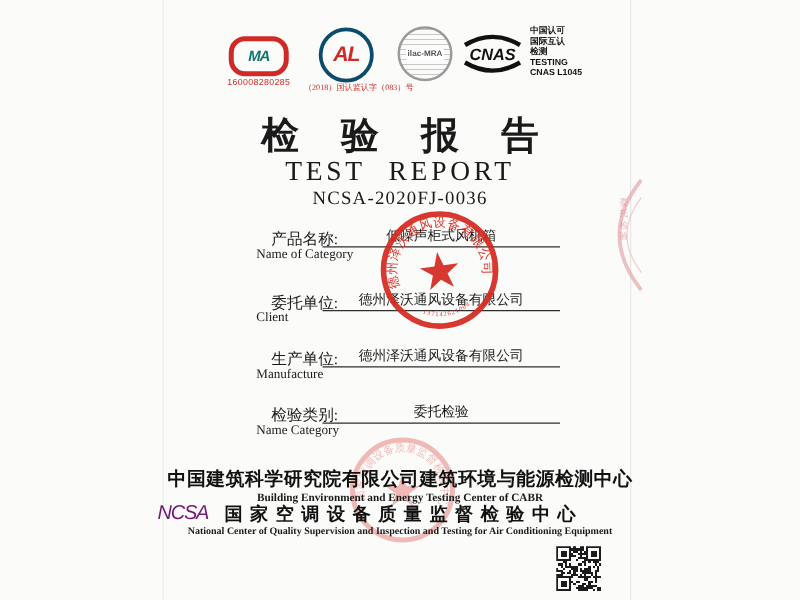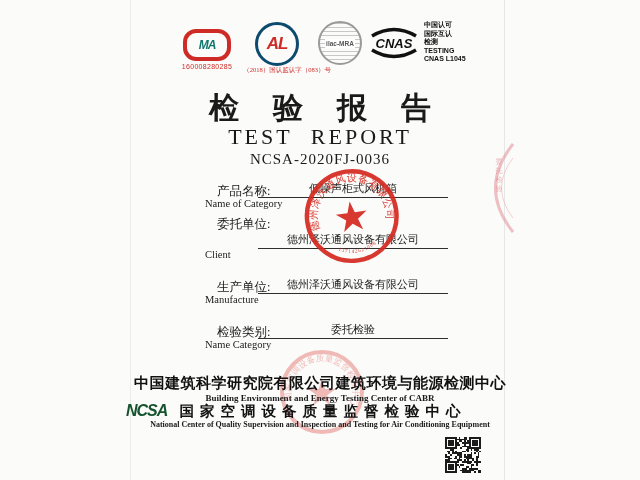--- a/index.html
+++ b/index.html
@@ -47,21 +47,21 @@
 
   
   .main-seal{left:296px;top:160px;opacity:.92;transform:rotate(-8deg);}
   .footer-seal{left:272px;top:342px;opacity:.30;}
   .edge-seal{left:480px;top:142px;opacity:.5;}
   .edge-seal-chars{left:494px;top:158px;width:10px;font-size:7px;line-height:9px;color:#e0868e;opacity:.6;text-align:center;}
 
   
   .org-zh{top:374px;font-size:15px;font-weight:bold;letter-spacing:.5px;color:#111;}
   .org-en{top:393px;font-size:9px;font-weight:bold;}
-  .ncsa-logo{left:126px;top:402px;font-size:16px;font-weight:bold;font-style:italic;color:#14532d;font-family:"Liberation Sans",sans-serif;letter-spacing:-1px;}
+  .ncsa-logo{left:126px;top:402px;font-size:16px;font-weight:normal;font-style:italic;color:#701a75;font-family:"Liberation Sans",sans-serif;letter-spacing:-1px;}
   .center-zh{top:402px;font-size:14.5px;font-weight:bold;letter-spacing:6px;color:#111;}
   .center-zh span{padding-left:6px;}
   .center-en{top:420px;font-size:8px;font-weight:bold;}
   .qr{left:445px;top:437px;width:36px;height:36px;}
 </style>
 </head>
 <body>
 
 <div class="abs page-edge left"></div>
 <div class="abs page-edge right"></div>
@@ -101,21 +101,21 @@
 <div class="abs center title-en">TEST REPORT</div>
 <div class="abs center report-no">NCSA-2020FJ-0036</div>
 
 <div>
   <div class="abs label-zh" style="top:183px">产品名称:</div>
   <div class="abs label-en" style="top:198px">Name of Category</div>
   <div class="abs field-value" style="top:181px">低噪声柜式风机箱</div>
   <div class="abs field-line" style="top:197px"></div>
 </div>
 <div>
-  <div class="abs label-zh" style="top:216px">委托单位:</div>
+  <div class="abs label-zh" style="top:234px">委托单位:</div>
   <div class="abs label-en" style="top:249px">Client</div>
   <div class="abs field-value" style="top:232px">德州泽沃通风设备有限公司</div>
   <div class="abs field-line" style="top:248px"></div>
 </div>
 <div>
   <div class="abs label-zh" style="top:279px">生产单位:</div>
   <div class="abs label-en" style="top:294px">Manufacture</div>
   <div class="abs field-value" style="top:277px">德州泽沃通风设备有限公司</div>
   <div class="abs field-line" style="top:293px"></div>
 </div>

